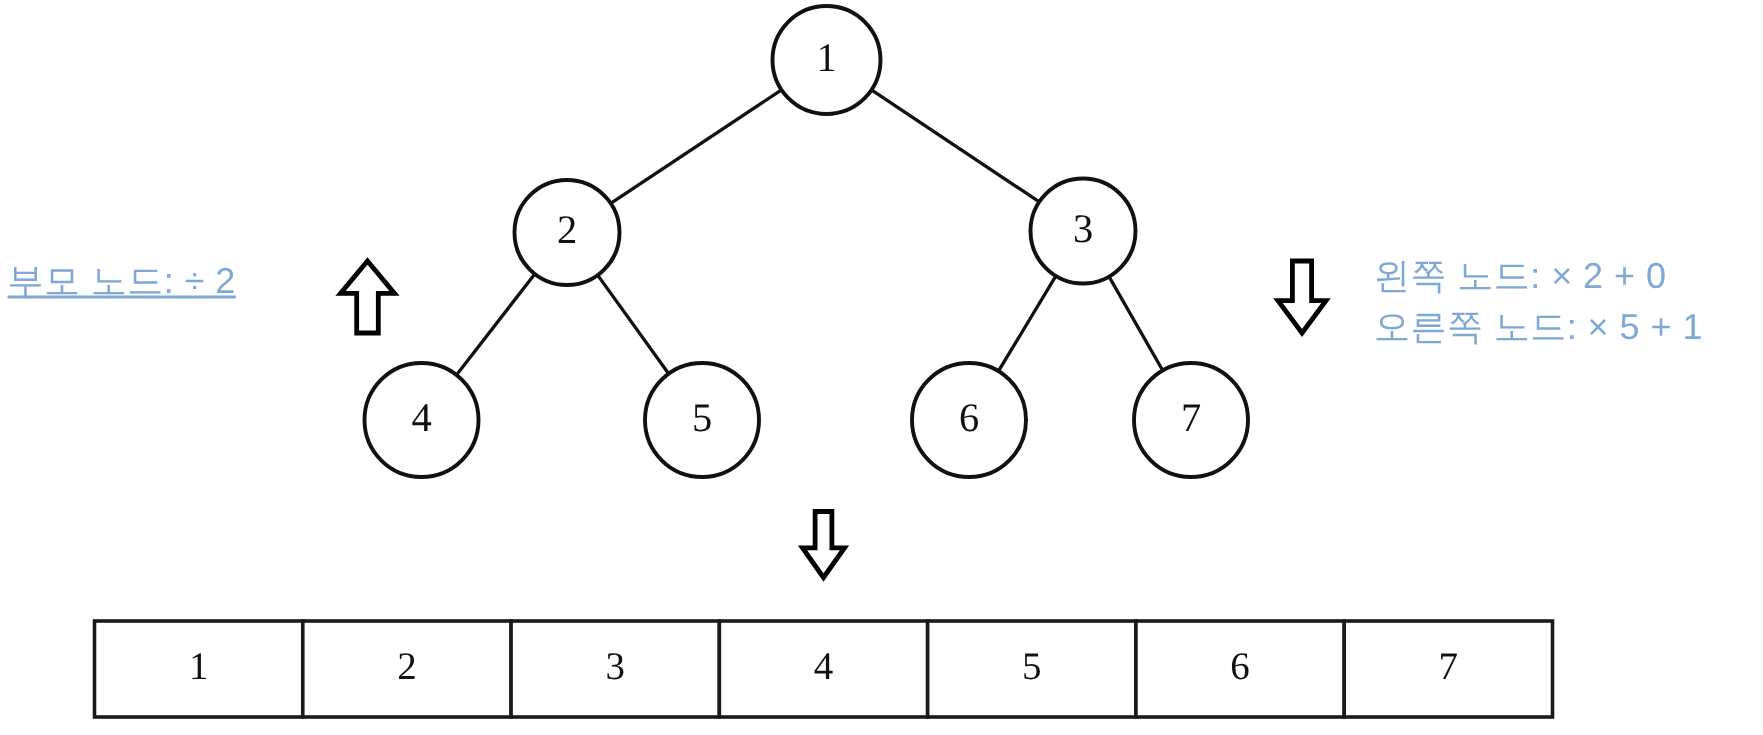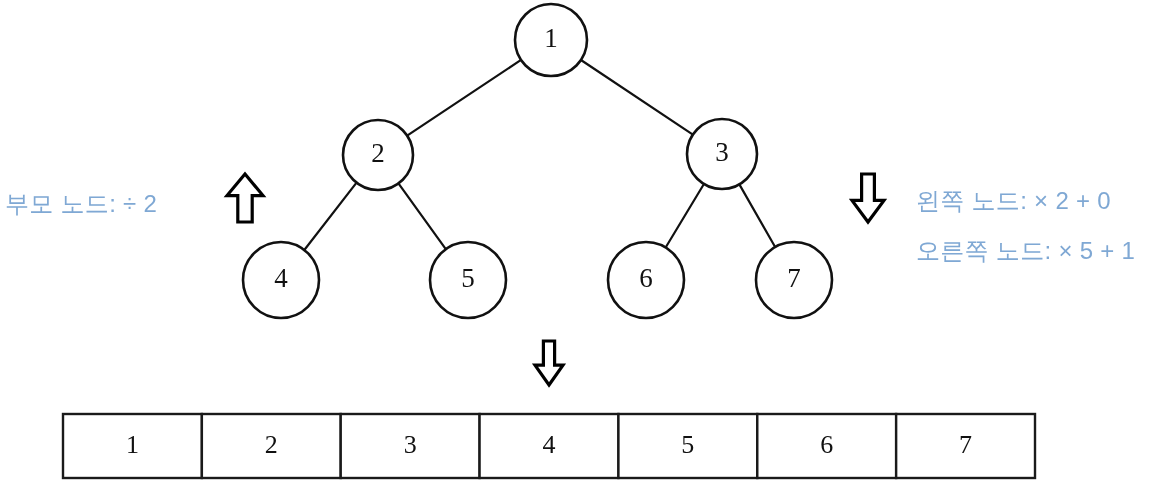--- a/index.html
+++ b/index.html
@@ -66,35 +66,35 @@
   .note-text {
     position: absolute;
     color: #7FA8D4;
     font-family: "Liberation Sans", sans-serif;
     font-size: 24px;
     white-space: nowrap;
     letter-spacing: 0.3px;
   }
   #note-parent {
     left: 5px;
-    top: 188px;
+    top: 171px;
+    text-decoration: underline;
   }
   #note-right-block {
     position: absolute;
     left: 916px;
     top: 168px;
   }
   #note-right-block .note-line {
     color: #7FA8D4;
     font-family: "Liberation Sans", sans-serif;
     font-size: 24px;
     white-space: nowrap;
     line-height: 34px;
     letter-spacing: 0.3px;
-    margin-top: 16px;
   }
 </style>
 </head>
 <body>
 
 <div id="canvas">
 
   <svg id="diagram-svg" viewBox="0 0 1175 490" xmlns="http://www.w3.org/2000/svg">
 
     <g id="edges-group">

